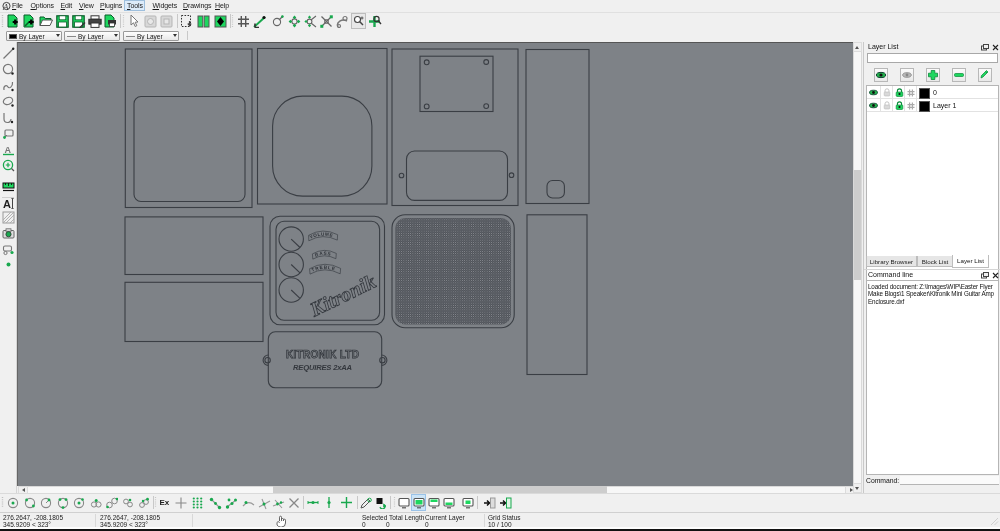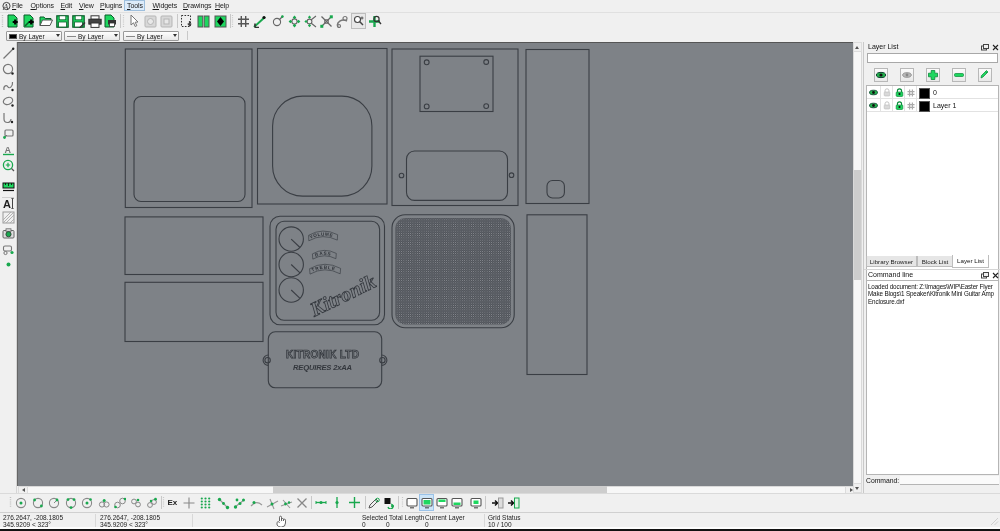--- a/index.html
+++ b/index.html
@@ -444,21 +444,21 @@
   <svg class="abs" style="left:128px;top:230.5px;" width="7" height="7" viewBox="0 0 7 7">
         <path d="M1 1 L6 6 M6 1 L1 6" stroke="#222" stroke-width="1.1"></path>
       </svg>
   <div class="abs" style="left:2px;top:238px;width:133px;height:195px;background:#fff;border:1px solid #b5b5b5;"></div>
   <div class="abs" style="left:4px;top:241.5px;width:132px;font-size:6.3px;line-height:7.4px;color:#111;letter-spacing:-0.15px;">Loaded document: Z:\Images\WIP\Easter Flyer Make Blogs\1 Speaker\Kitronik Mini Guitar Amp Enclosure.dxf</div>
   <div class="abs" style="left:36px;top:434.5px;width:99px;height:9px;background:#fafafa;border-bottom:1px solid #b5b5b5;"></div>
   <div class="abs" style="left:2px;top:435px;width:34px;font-size:6.8px;color:#111;white-space:nowrap;">Command:</div>
 </div>
 
 <div class="abs" style="left:0;top:493px;width:1000px;height:19px;background:#f0f0f0;border-top:1px solid #dadada;"></div>
-<div id="btb" class="abs" style="left:8px;top:493px;width:988px;height:19px;padding-left:32px;">
+<div id="btb" class="abs" style="left:0;top:493px;width:988px;height:19px;padding-left:32px;">
   <svg class="abs" style="left:1px;top:3px;" width="3" height="13" viewBox="0 0 3 13">
         <path d="M1.5 1 v11" stroke="#c0c0c0" stroke-width="1.4" stroke-dasharray="1 1.2"></path>
       </svg>
 
   <svg class="abs" style="left:7px;top:4px;" width="12" height="12" viewBox="0 0 12 12">
         <circle cx="6" cy="6" r="4.6" fill="none" stroke="#888" stroke-width="1.1"></circle>
         <circle cx="6" cy="6" r="1.5" fill="#19a84e"></circle>
       </svg>
   <svg class="abs" style="left:23.5px;top:4px;" width="12" height="12" viewBox="0 0 12 12">
         <circle cx="6" cy="6" r="4.6" fill="none" stroke="#888" stroke-width="1.1"></circle>

